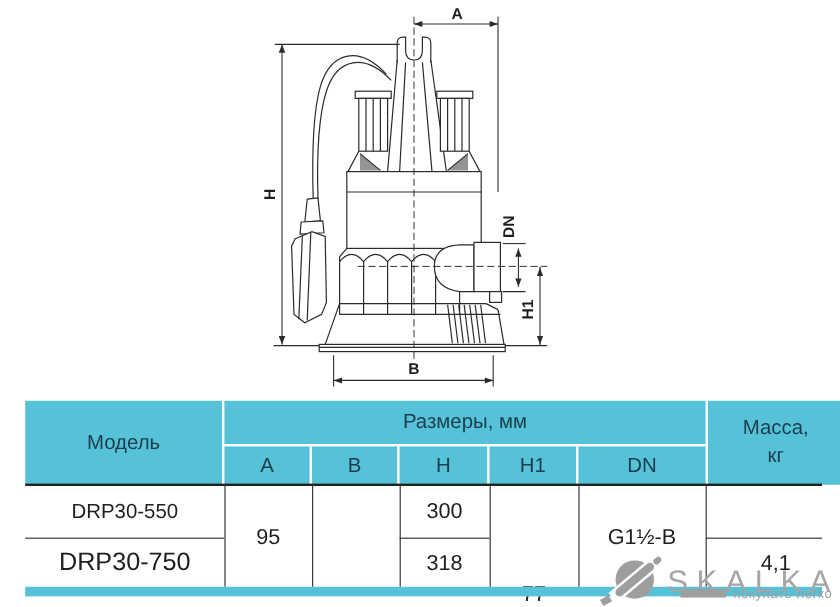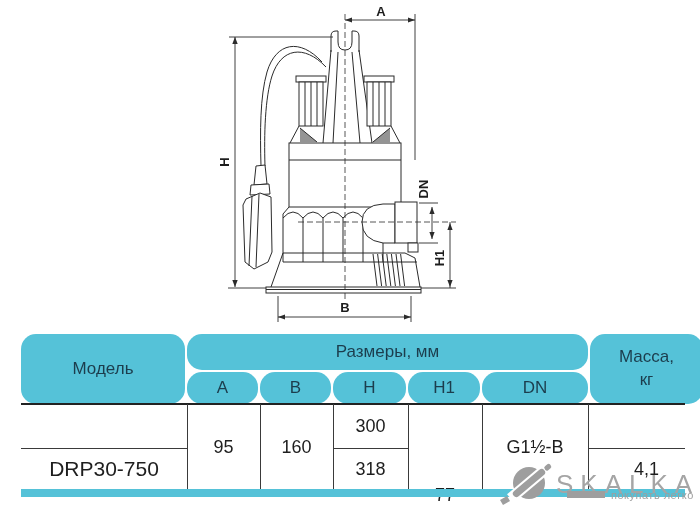--- a/index.html
+++ b/index.html
@@ -6,21 +6,21 @@
     font-family:"Liberation Sans","DejaVu Sans",sans-serif;}
   .abs{position:absolute;}
   #stage{position:relative;width:700px;height:506px;background:#fff;}
 
   
   #drawing{left:0;top:0;width:700px;height:332px;}
 
   
   #spec-table{left:21px;top:334px;width:664px;height:163px;}
   .hdr-cell{position:absolute;background:#55c2d8;color:#1c3d4d;display:flex;align-items:center;
-    justify-content:center;font-size:17px;text-align:center;line-height:1.35;border-radius:15px;}
+    justify-content:center;font-size:17px;text-align:center;line-height:1.35;}
   .body-cell{position:absolute;display:flex;align-items:center;justify-content:center;
     color:#1e1e1e;font-size:18px;}
   .vline{position:absolute;width:1px;background:#3a3a3a;top:70px;height:85px;}
   .hline{position:absolute;height:1px;background:#3a3a3a;}
   #hdr-bottom{position:absolute;left:0;top:69px;width:664px;height:2px;background:#222;}
   #accent-bar{position:absolute;left:0;top:155px;width:664px;height:8px;background:#55c2d8;}
   #wm-brand{left:556px;top:469px;font-size:26px;letter-spacing:7px;color:#a5a5a5;}
   #wm-bar{left:567px;top:491px;width:38px;height:7px;background:#9e9e9e;}
   #wm-tagline{left:611px;top:489px;font-size:11px;color:#9e9e9e;letter-spacing:.5px;}
   .z-top{z-index:5;}
@@ -184,28 +184,28 @@
     <div class="vline" style="left:166px;"></div>
     <div class="vline" style="left:239px;"></div>
     <div class="vline" style="left:312px;"></div>
     <div class="vline" style="left:387px;"></div>
     <div class="vline" style="left:461px;"></div>
     <div class="vline" style="left:567px;"></div>
     <div class="hline" style="left:0;top:114px;width:166px;"></div>
     <div class="hline" style="left:312px;top:114px;width:75px;"></div>
     <div class="hline" style="left:567px;top:114px;width:97px;"></div>
 
+    <div class="body-cell" style="left:0;top:71px;width:166px;height:43px;font-size:17px;">DRP30-550</div>
     <div class="body-cell" style="left:312px;top:71px;width:75px;height:43px;">300</div>
 
     <div class="body-cell" style="left:0;top:115px;width:166px;height:40px;font-size:21px;">DRP30-750</div>
     <div class="body-cell" style="left:312px;top:115px;width:75px;height:40px;">318</div>
     <div class="body-cell" style="left:561px;top:115px;width:97px;height:40px;padding-left:16px;">4,1</div>
 
     <div class="body-cell" style="left:166px;top:71px;width:73px;height:84px;">95</div>
-    <div class="body-cell" style="left:239px;top:71px;width:73px;height:84px;">160</div>
     <div class="body-cell" style="left:387px;top:71px;width:74px;height:84px;margin-top:48px;">77</div>
     <div class="body-cell" style="left:461px;top:71px;width:106px;height:84px;">G1½-B</div>
 
     <div id="accent-bar"></div>
   </div>
 
   <svg class="abs z-top" style="left:496px;top:458px;" width="64" height="48" viewBox="0 0 64 48">
     <circle cx="33" cy="25" r="16" fill="#9e9e9e"></circle>
     <g transform="rotate(-40 33 25)">
       <rect x="9" y="19.5" width="48" height="11" fill="#ffffff"></rect>

